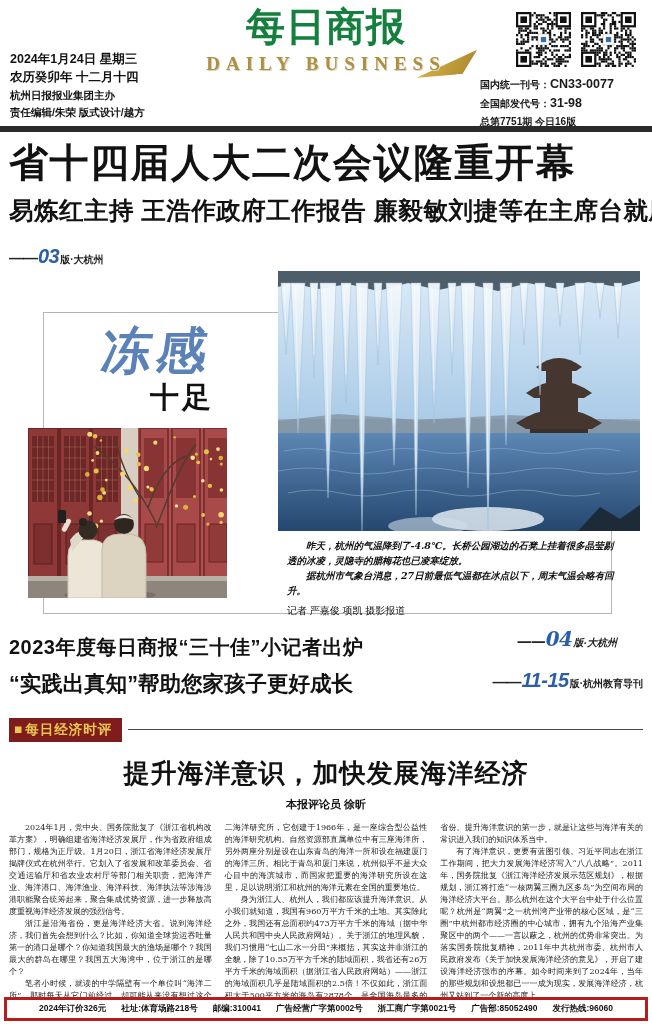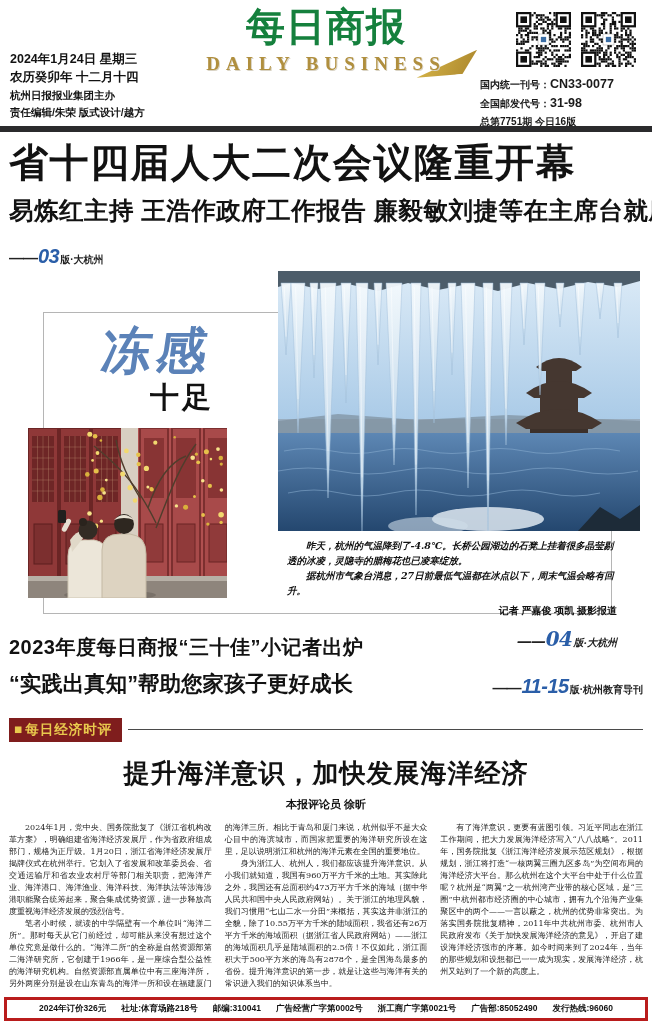--- a/index.html
+++ b/index.html
@@ -49,28 +49,28 @@
   .icicle-photo { position:absolute; left:278px; top:3px; width:362px; height:260px; }
   .people-photo { position:absolute; left:28px; top:160px; width:199px; height:170px; }
   .freeze-title { position:absolute; left:102px; top:58px; }
   .freeze-blue { font-family:"DejaVu Serif", serif; font-size:50px; font-weight:900; color:#5b82b8;
                  letter-spacing:5px; transform:skewX(-8deg); line-height:1; }
   .freeze-black { font-size:29px; font-weight:900; color:#111; margin:2px 0 0 48px; letter-spacing:3px; }
   .photo-caption { position:absolute; left:287px; top:270px; width:330px;
                    font-family:"DejaVu Serif", serif; font-style:italic; font-weight:600;
                    font-size:9.5px; line-height:1.6; color:#111; }
   .photo-caption p { margin:0; text-indent:2em; }
-  .caption-credit { text-align:right; font-style:normal; font-family:"Liberation Sans", sans-serif;
-                    font-weight:700; font-size:10px; margin-top:4px; }
+  .caption-credit { text-align:left; font-style:normal; font-family:"Liberation Sans", sans-serif;
+                    font-weight:400; font-size:10px; margin-top:4px; }
   .caption-ref { display:flex; justify-content:flex-end; margin-top:4px; }
 
   
   .story2 { padding:0 9px; margin-top:8px; }
   .story2 .hl { font-size:20px; font-weight:900; letter-spacing:0.5px; margin:0; white-space:nowrap; }
-  .story2-row { display:flex; justify-content:space-between; align-items:flex-end; margin-top:8px; }
+  .story2-row { display:flex; justify-content:space-between; margin-top:8px; }
   .story2 .shl { font-size:21.5px; font-weight:700; margin:0; }
 
   
   .commentary { padding:0 9px; margin-top:20px; }
   .section-head { display:flex; align-items:center; }
   .badge { background:#7f1d1d; color:#e9c94d; font-weight:900; font-size:13.5px; padding:3px 10px 3px 5px;
            letter-spacing:1px; white-space:nowrap; }
   .badge .sq { margin-right:2px; }
   .section-line { flex:1; height:1px; background:#4a4a4a; margin-left:6px; }
   .commentary .title { text-align:center; font-size:26px; font-weight:900; letter-spacing:1px; margin:14px 0 6px 0; }
@@ -822,20 +822,21 @@
     <div class="section-head">
       <div class="badge">
         <span class="sq">■</span><span>每日经济时评</span>
       </div>
       <div class="section-line"></div>
     </div>
     <div class="title">提升海洋意识，加快发展海洋经济</div>
     <div class="byline">本报评论员 徐昕</div>
     <div class="article">
       <p>2024年1月，党中央、国务院批复了《浙江省机构改革方案》，明确组建省海洋经济发展厅，作为省政府组成部门，规格为正厅级。1月20日，浙江省海洋经济发展厅揭牌仪式在杭州举行。它划入了省发展和改革委员会、省交通运输厅和省农业农村厅等部门相关职责，把海洋产业、海洋港口、海洋渔业、海洋科技、海洋执法等涉海涉港职能聚合统筹起来，聚合集成优势资源，进一步释放高度重视海洋经济发展的强烈信号。</p>
+      <p>浙江是沿海省份，更是海洋经济大省。说到海洋经济，我们首先会想到什么？比如，你知道全球货运吞吐量第一的港口是哪个？你知道我国最大的渔场是哪个？我国最大的群岛在哪里？我国五大海湾中，位于浙江的是哪个？</p>
       <p>笔者小时候，就读的中学隔壁有一个单位叫“海洋二所”。那时每天从它门前经过，却可能从来没有想过这个单位究竟是做什么的。“海洋二所”的全称是自然资源部第二海洋研究所，它创建于1966年，是一座综合型公益性的海洋研究机构。自然资源部直属单位中有三座海洋所，另外两座分别是设在山东青岛的海洋一所和设在福建厦门的海洋三所。相比于青岛和厦门来说，杭州似乎不是大众心目中的海滨城市，而国家把重要的海洋研究所设在这里，足以说明浙江和杭州的海洋元素在全国的重要地位。</p>
       <p>身为浙江人、杭州人，我们都应该提升海洋意识。从小我们就知道，我国有960万平方千米的土地。其实除此之外，我国还有总面积约473万平方千米的海域（据中华人民共和国中央人民政府网站）。关于浙江的地理风貌，我们习惯用“七山二水一分田”来概括，其实这并非浙江的全貌，除了10.55万平方千米的陆域面积，我省还有26万平方千米的海域面积（据浙江省人民政府网站）——浙江的海域面积几乎是陆域面积的2.5倍！不仅如此，浙江面积大于500平方米的海岛有2878个，是全国海岛最多的省份。提升海洋意识的第一步，就是让这些与海洋有关的常识进入我们的知识体系当中。</p>
       <p>有了海洋意识，更要有蓝图引领。习近平同志在浙江工作期间，把大力发展海洋经济写入“八八战略”。2011年，国务院批复《浙江海洋经济发展示范区规划》，根据规划，浙江将打造“一核两翼三圈九区多岛”为空间布局的海洋经济大平台。那么杭州在这个大平台中处于什么位置呢？杭州是“两翼”之一杭州湾产业带的核心区域，是“三圈”中杭州都市经济圈的中心城市，拥有九个沿海产业集聚区中的两个——一言以蔽之，杭州的优势非常突出。为落实国务院批复精神，2011年中共杭州市委、杭州市人民政府发布《关于加快发展海洋经济的意见》，开启了建设海洋经济强市的序幕。如今时间来到了2024年，当年的那些规划和设想都已一一成为现实，发展海洋经济，杭州又站到了一个新的高度上。</p>
 
     </div>
   </div>
 
   <div class="footer">
     <span>2024年订价326元</span>
     <span>社址:体育场路218号</span>

